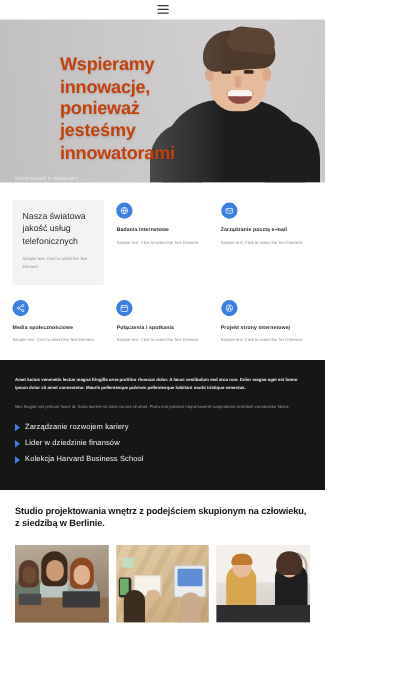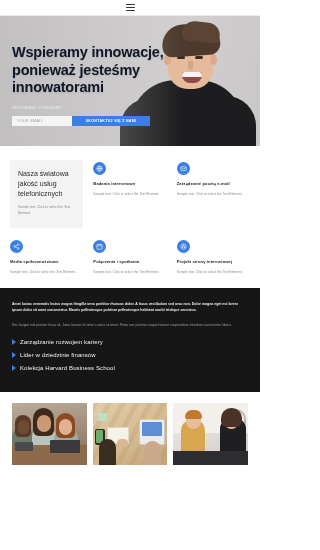--- a/index.html
+++ b/index.html
@@ -67,22 +67,22 @@
   .p-nose { position:absolute; top:45px; left:60px; width:5px; height:9px; background:#d9a587; border-radius:0 0 4px 4px; }
   .p-mouth {
     position:absolute; top:56px; left:54px; width:20px; height:11px;
     background:#8e4a45; border-radius:4px 4px 11px 11px; overflow:hidden;
   }
   .p-teeth { position:absolute; top:0; left:0; right:0; height:5px; background:#f6f2ee; border-radius:3px 3px 0 0; }
   .hero-fade { position:absolute; inset:0; background:linear-gradient(90deg,rgba(170,168,168,.55) 0%,rgba(180,178,178,.30) 45%,rgba(200,198,198,0) 70%); }
 
   .hero-content { position:absolute; left:12px; top:28px; right:96px; z-index:3; }
   .hero-title {
-    color:#0f172a; font-size:14.5px; line-height:1.22; font-weight:700;
-    letter-spacing:-.2px; text-shadow:0 1px 2px rgba(0,0,0,.12);
+    color:#c2410c; font-size:14.5px; line-height:1.22; font-weight:700;
+    letter-spacing:-.2px; text-shadow:0 1px 2px rgba(0,0,0,.12);margin-left:36px;
   }
   .hero-sub {
     margin-top:9px; font-size:3.6px; letter-spacing:.3px;
     color:rgba(255,255,255,.58); text-transform:uppercase; font-weight:600;
   }
   .hero-form { display:flex; margin-top:6px; width:138px; height:10px; }
   .hero-input {
     flex:1; border:0; background:rgba(255,255,255,.82);
     font-family:"Liberation Sans", sans-serif;
     font-size:3.6px; letter-spacing:.4px; color:#8d8d8d;
@@ -320,20 +320,23 @@
         <span class="arrow"></span>
         <span>Lider w dziedzinie finansów</span>
       </li>
       <li>
         <span class="arrow"></span>
         <span>Kolekcja Harvard Business School</span>
       </li>
     </ul>
   </div>
 
+  <div class="studio">
+    <div class="studio-title">Studio projektowania wnętrz z podejściem skupionym na człowieku, z siedzibą w Berlinie.</div>
+  </div>
 
   <div class="gallery">
     <div class="gphoto g1">
       <div class="b1"></div>
         <div class="b2"></div>
         <div class="b3"></div>
       <div class="h1"></div>
         <div class="f1"></div>
       <div class="h2"></div>
         <div class="f2"></div>

